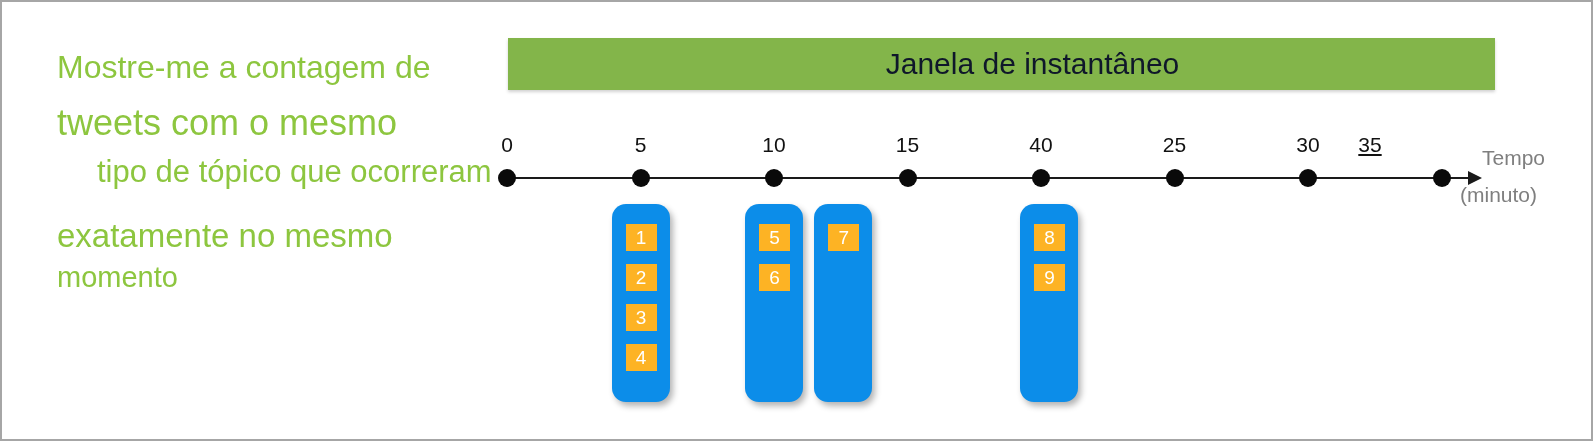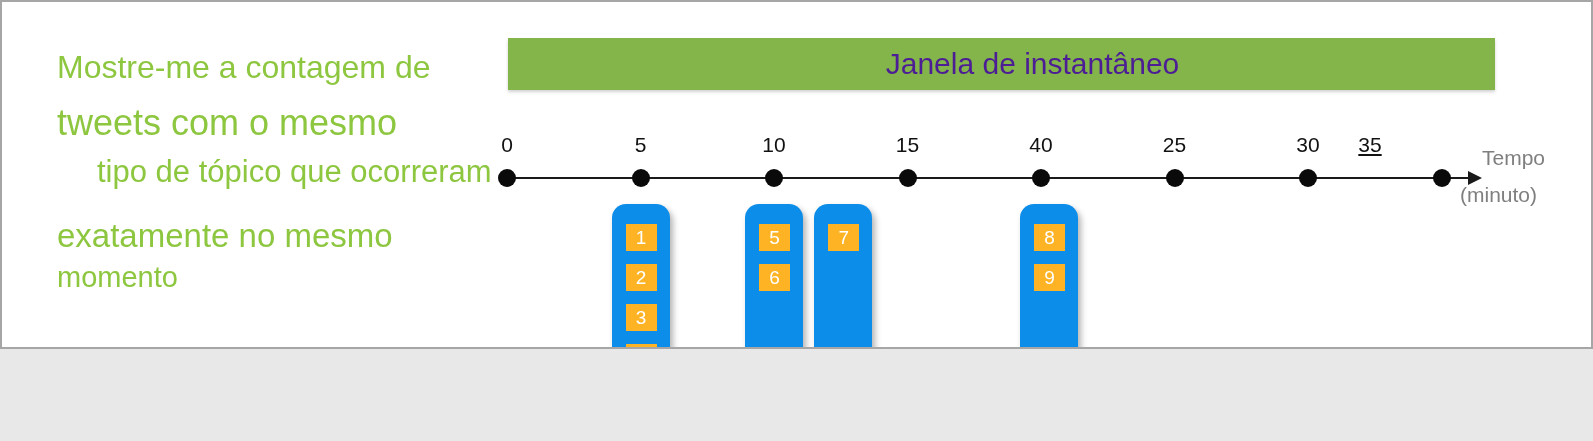--- a/index.html
+++ b/index.html
@@ -1,26 +1,26 @@
 <!DOCTYPE html>
 <html style="--text-green: #8dc63f; --banner-green: #83b54a; --window-blue: #0c8de9; --event-orange: #fdb324; --axis-gray: #7f7f7f;"><head>
 <meta charset="utf-8">
 <style>
   html,body { margin:0; padding:0; background:#e8e8e8; }
   #canvas {
-    position:relative; width:1593px; height:349px; box-sizing:border-box;
+    position:relative; width:1593px; height:441px; box-sizing:border-box;
     background:#ffffff; border:2px solid #a6a6a6; overflow:hidden;
     font-family:"Liberation Sans", sans-serif;
   }
   
   .q-line { position:absolute; left:55px; color:var(--text-green,#8dc63f); white-space:nowrap; line-height:1.1; }
   
   #banner {
     position:absolute; left:506px; top:36px; width:987px; height:52px;
-    background:var(--banner-green,#83b54a); color:#4c1d95; font-size:30px;
+    background:var(--banner-green,#83b54a); color:#0f172a; font-size:30px;
     display:flex; align-items:center; justify-content:center;
     box-shadow:0 2px 3px rgba(0,0,0,0.18);
   }
   #banner span { text-indent:62px; }
   
   #axis-line { position:absolute; left:505px; top:175px; width:962px; height:2px; background:#1a1a1a; }
   #axis-arrow {
     position:absolute; left:1466px; top:169px; width:0; height:0;
     border-top:7px solid transparent; border-bottom:7px solid transparent;
     border-left:14px solid #1a1a1a;

